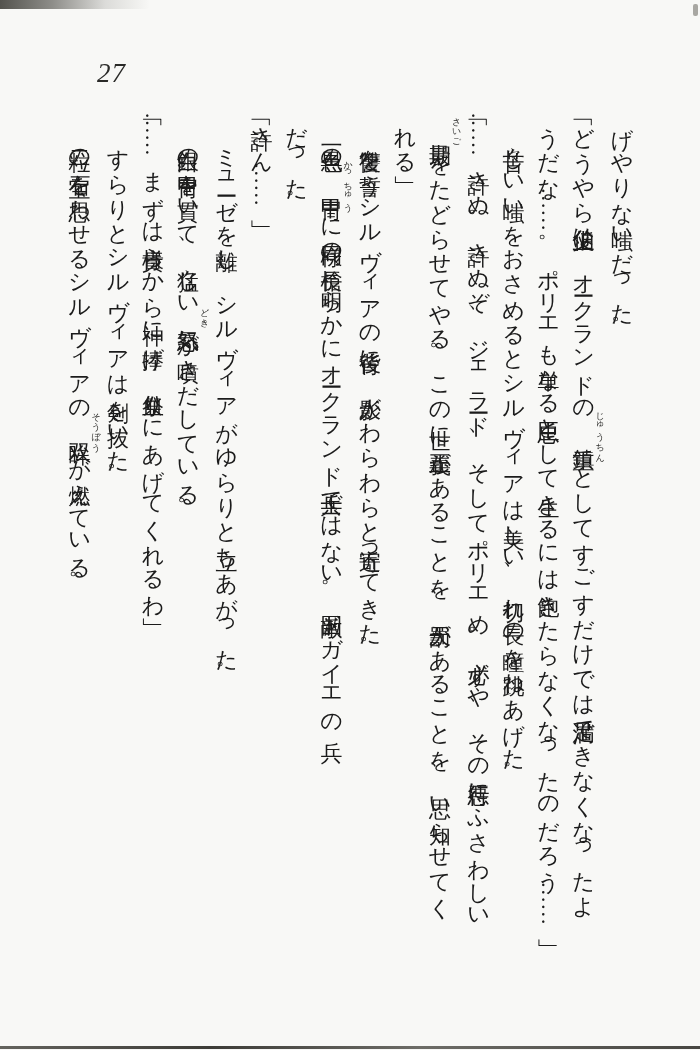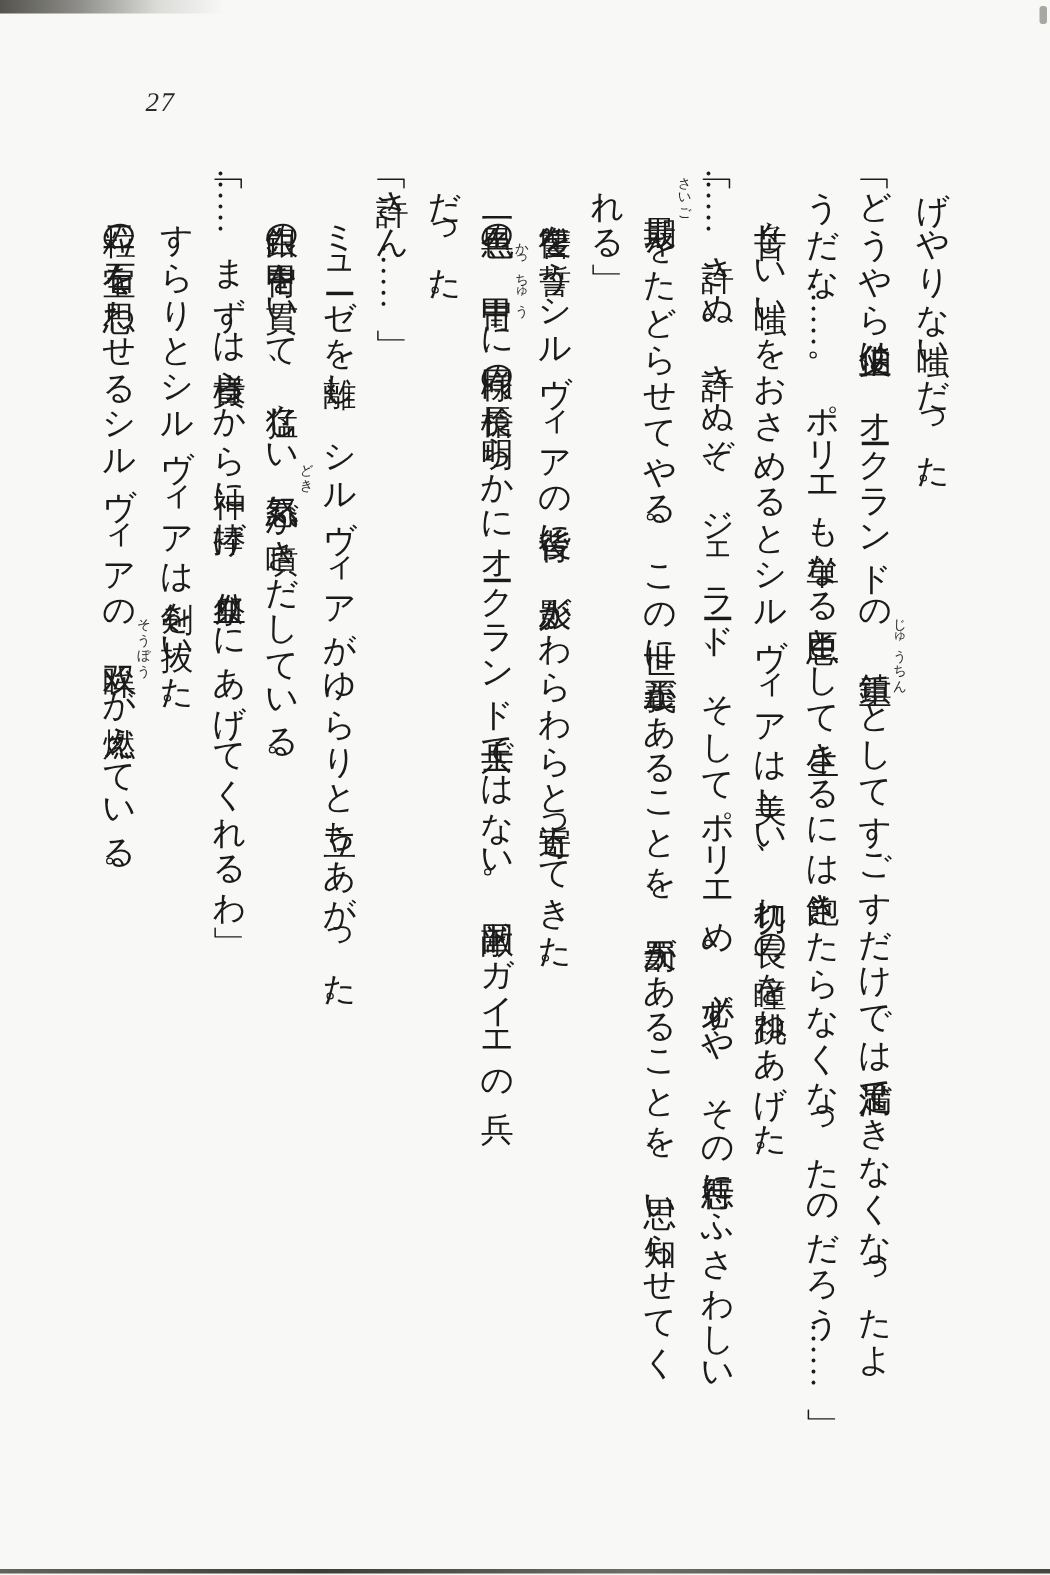--- a/index.html
+++ b/index.html
@@ -15,21 +15,21 @@
     font-family: "Liberation Serif", "DejaVu Serif", serif;
   }
   .book-page {
     position: absolute;
     inset: 0;
   }
   .page-number {
     position: absolute;
     left: 97px;
     top: 58px;
-    font-size: 18px;
+    font-size: 27px;
     font-style: italic;
     color: #2a2a28;
     letter-spacing: 1px;
     font-family: "Liberation Serif", "DejaVu Serif", serif;
   }
   .vertical-text-block {
     position: absolute;
     top: 112px;
     right: 60px;
     height: 902px;

